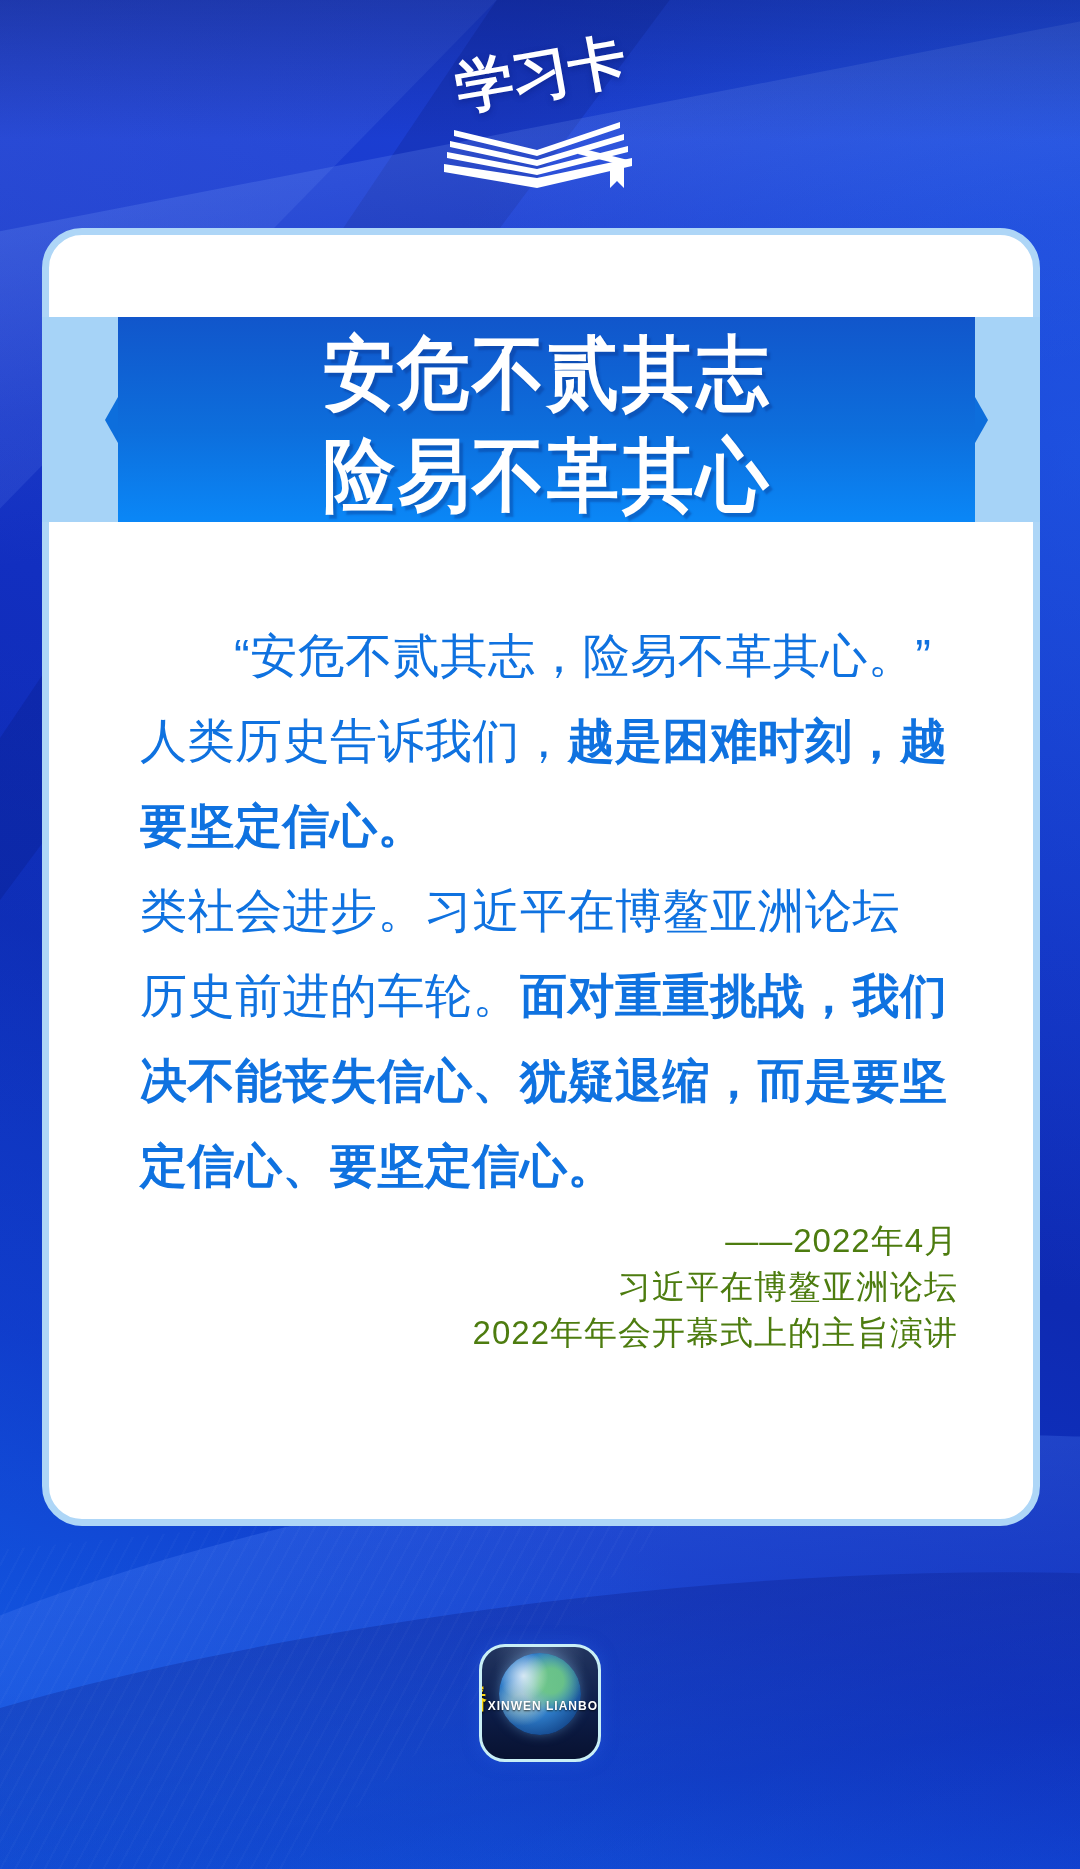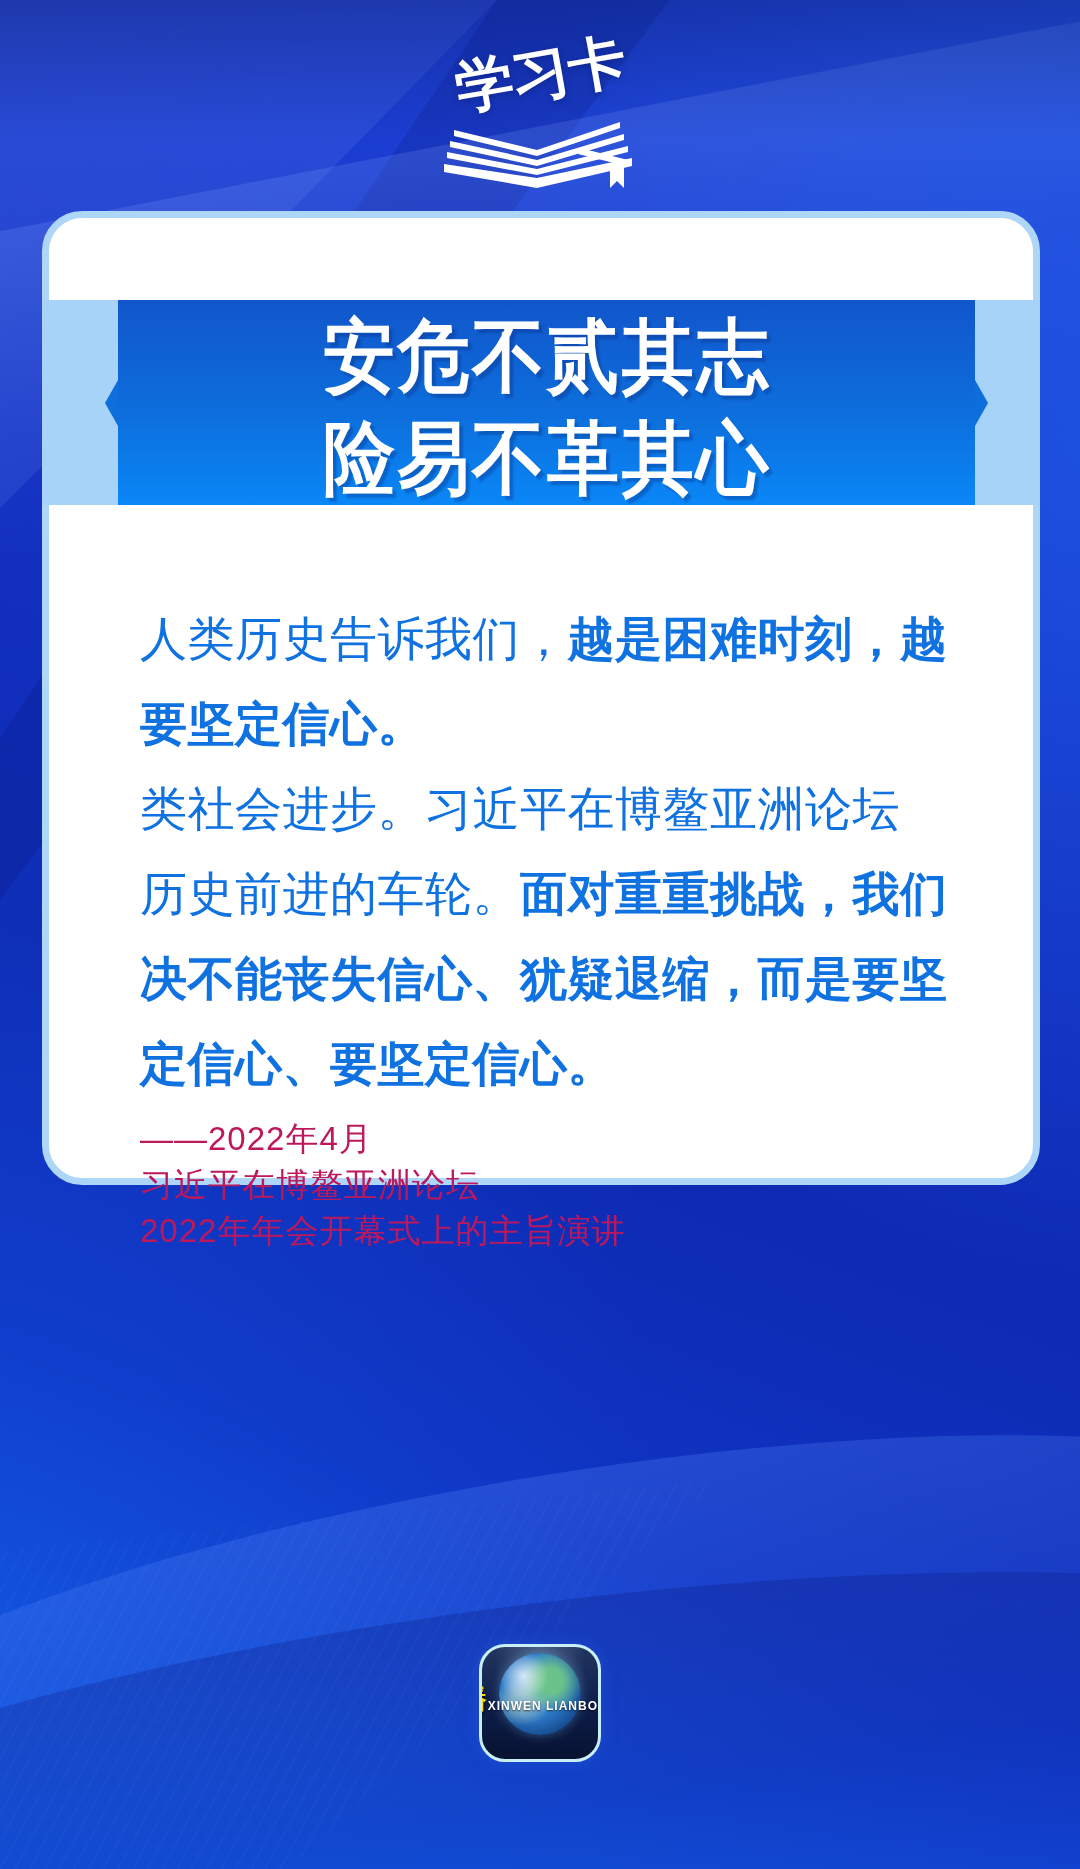--- a/index.html
+++ b/index.html
@@ -34,21 +34,21 @@
     background:linear-gradient(180deg,rgba(5,14,88,.34),transparent);}
 
   
   .top-logo{position:absolute;left:0;top:36px;width:1080px;text-align:center;}
   .top-logo .cn{display:inline-block;color:#fff;font-weight:bold;font-size:58px;
     letter-spacing:-1px;transform:rotate(-10deg);
     text-shadow:0 2px 6px rgba(8,25,110,.45);}
   .top-logo .book{display:block;margin:-6px auto 0;}
 
   
-  .card{position:absolute;left:42px;top:211px;width:998px;height:974px;
+  .card{position:absolute;left:42px;top:228px;width:998px;height:1298px;
     box-sizing:border-box;background:#ffffff;border:7px solid #aed6f7;
     border-radius:40px;}
   .ribbon{position:absolute;left:-7px;right:-7px;top:82px;height:205px;
     background:#a6d3f7;}
   .ribbon-band{position:absolute;left:76px;right:65px;top:0;height:205px;
     background:linear-gradient(180deg,#1156cb 0%,#0d6edc 55%,#0a87f7 100%);
     display:flex;flex-direction:column;align-items:center;justify-content:center;
     padding-top:10px;box-sizing:border-box;}
   .ribbon-band::before{content:"";position:absolute;left:-13px;top:50%;margin-top:-23px;
     border-top:23px solid transparent;border-bottom:23px solid transparent;
@@ -60,22 +60,22 @@
   .ribbon-title div{color:#ffffff;font-size:80px;line-height:102px;font-weight:900;
     letter-spacing:3px;white-space:nowrap;
     text-shadow:4px 4px 2px rgba(10,45,130,.35);}
 
   
   .body-text{position:absolute;left:91px;top:378px;width:818px;color:#0f72e0;}
   .bline{height:85px;line-height:85px;font-size:47px;letter-spacing:.5px;white-space:nowrap;}
   .bline .b{font-weight:900;}
   .indent{padding-left:94px;}
   .para2{margin-top:14px;}
-  .attribution{margin-top:10px;font-size:33px;line-height:46px;
-    letter-spacing:1px;color:#be185d;}
+  .attribution{margin-top:10px;text-align:right;font-size:33px;line-height:46px;
+    letter-spacing:1px;color:#4d7c0f;}
 
   
   .badge{position:absolute;left:479px;top:1644px;width:122px;height:118px;
     box-sizing:border-box;border:3px solid #c9eff6;border-radius:26px;
     overflow:hidden;
     background:
       radial-gradient(ellipse at 50% 18%,rgba(150,170,200,.40),transparent 55%),
       linear-gradient(180deg,#22355f 0%,#0d1d49 55%,#081231 100%);
     display:flex;flex-direction:row;align-items:center;justify-content:flex-end;
     padding-bottom:7px;box-shadow:0 0 16px rgba(40,90,220,.5);}
@@ -134,20 +134,21 @@
     <div class="ribbon">
       <div class="ribbon-band">
         <div class="ribbon-title">
           <div>安危不贰其志</div>
           <div>险易不革其心</div>
         </div>
       </div>
     </div>
 
     <div class="body-text">
+      <div class="bline indent"><span>“安危不贰其志，险易不革其心。”</span><span class="b"></span></div>
       <div class="bline"><span>人类历史告诉我们，</span><span class="b">越是困难时刻，越</span></div>
       <div class="bline"><span></span><span class="b">要坚定信心。</span></div>
       <div class="bline"><span>类社会进步。习近平在博鳌亚洲论坛</span><span class="b"></span></div>
       <div class="bline"><span>历史前进的车轮。</span><span class="b">面对重重挑战，我们</span></div>
       <div class="bline"><span></span><span class="b">决不能丧失信心、犹疑退缩，而是要坚</span></div>
       <div class="bline"><span></span><span class="b">定信心、要坚定信心。</span></div>
 
       <div class="attribution">
         <div>——2022年4月</div>
         <div>习近平在博鳌亚洲论坛</div>

